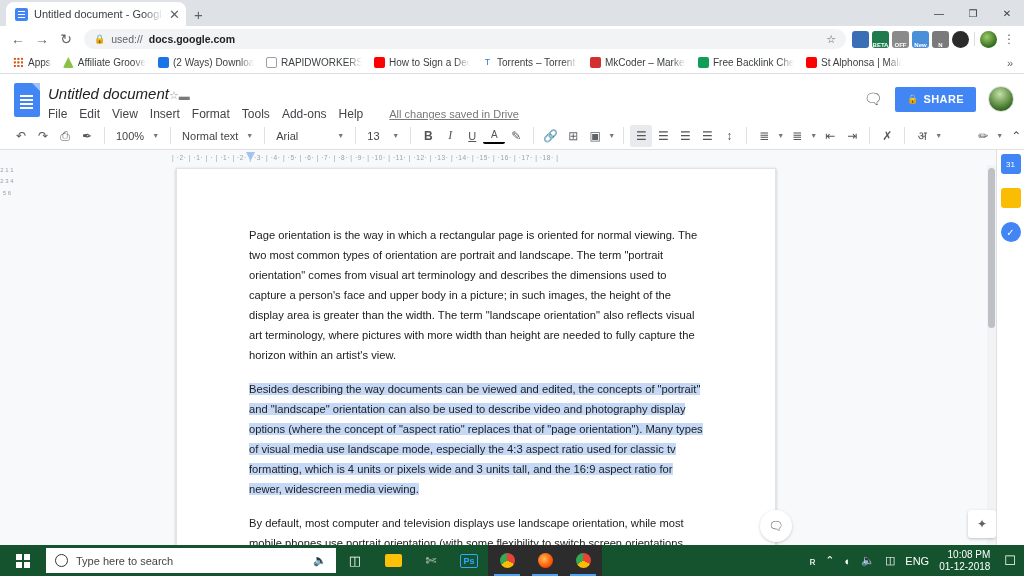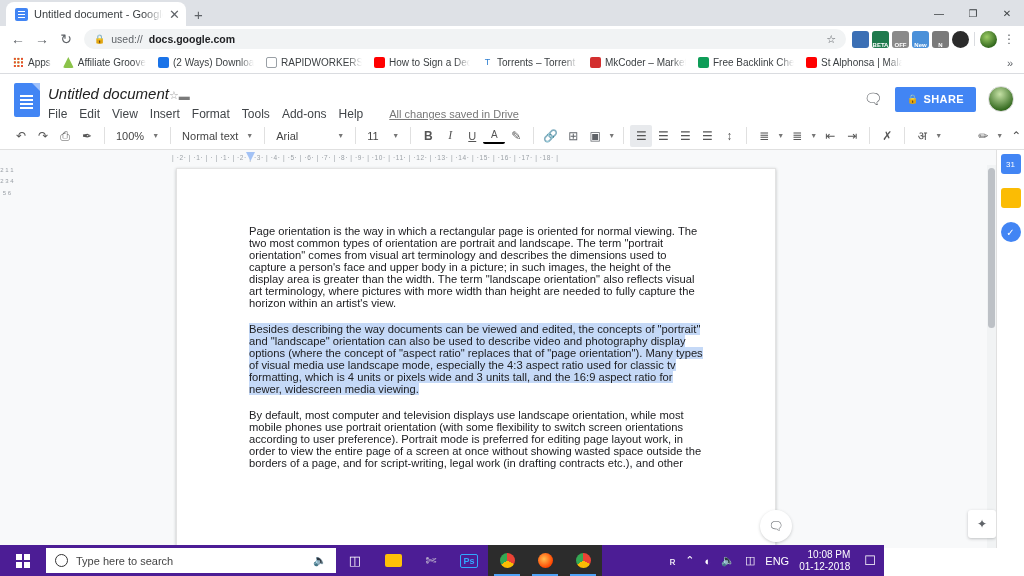--- a/index.html
+++ b/index.html
@@ -198,21 +198,21 @@
     position: absolute; left: 0; top: 15px; width: 14px; bottom: 0;
     background: #f8f9fa; font-size: 6px; color: #9aa0a6;
     text-align: center; line-height: 1.9; overflow: hidden; user-select: none;
   }
   .page {
     position: absolute; left: 176px; top: 18px; width: 600px; height: 400px;
     background: #fff; box-shadow: 0 1px 3px rgba(60,64,67,.3);
     border: 1px solid #e3e3e3; padding: 56px 72px 0 72px; overflow: hidden;
   }
   .para {
-    font-size: 11.2px; line-height: 12px; color: #202124;
+    font-size: 11.2px; line-height: 20px; color: #202124;
     margin-bottom: 14px; text-align: left;
   }
   .para.selected span { background: #c5d9f7; }
   .comment-fab {
     position: absolute; left: 760px; top: 360px;
     width: 32px; height: 32px; border-radius: 50%; background: #fff;
     box-shadow: 0 1px 3px rgba(60,64,67,.25);
     display: flex; align-items: center; justify-content: center;
     cursor: pointer;
   }
@@ -242,22 +242,22 @@
     gap: 14px; padding-top: 4px;
   }
   .side-icon {
     width: 20px; height: 20px; border-radius: 3px; cursor: pointer;
     display: flex; align-items: center; justify-content: center;
     font-size: 10px; color: #fff; flex: none;
   }
 
   
   .taskbar {
-    position: absolute; left: 0; bottom: 0; width: 884px; height: 31px;
-    background: #4c1d95; display: flex; align-items: center; color: #fff;
+    position: absolute; left: 0; bottom: 0; width: 1024px; height: 31px;
+    background: #14532d; display: flex; align-items: center; color: #fff;
   }
   .start-btn {
     width: 46px; height: 31px; display: flex; align-items: center;
     justify-content: center; cursor: pointer;
   }
   .win-logo {
     width: 14px; height: 14px;
     background:
       linear-gradient(#fff,#fff) 0 0/6px 6px no-repeat,
       linear-gradient(#fff,#fff) 8px 0/6px 6px no-repeat,
@@ -421,21 +421,21 @@
         <span>Normal text</span>
         <span class="caret">▼</span>
       </span>
       <span class="tb-sep"></span>
       <span class="tb-drop" style="width:78px">
         <span>Arial</span>
         <span class="caret" style="margin-left:auto">▼</span>
       </span>
       <span class="tb-sep"></span>
       <span class="tb-drop" style="width:42px">
-        <span>11</span>
+        <span>13</span>
         <span class="caret" style="margin-left:auto">▼</span>
       </span>
       <span class="tb-sep"></span>
       <span class="tb" style="font-weight:bold;font-size:12px">B</span>
       <span class="tb" style="font-style:italic;font-family:'Liberation Serif',serif;font-size:12px">I</span>
       <span class="tb" style="text-decoration:underline;font-size:11px">U</span>
       <span class="tb" style="border-bottom:2.5px solid #000;height:17px;font-size:10px">A</span>
       <span class="tb">✎</span>
       <span class="tb-sep"></span>
       <span class="tb" style="color:#9aa0a6">🔗</span>

